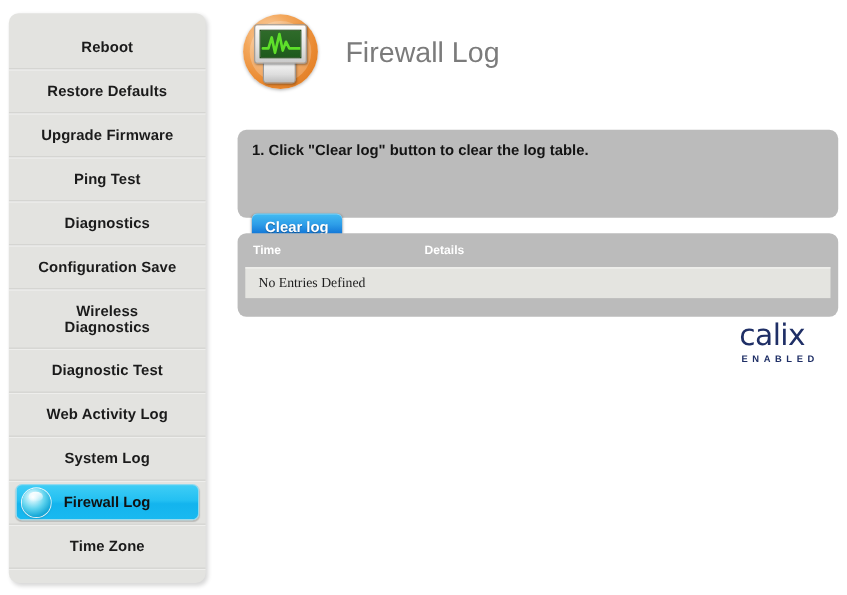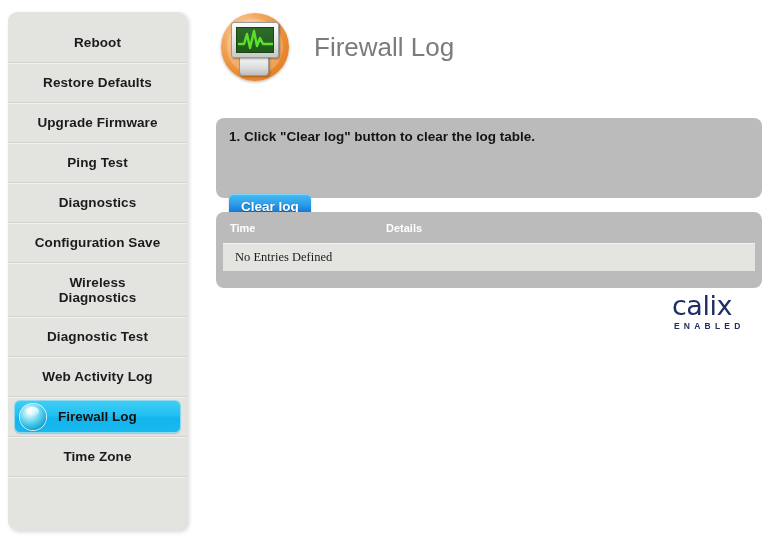--- a/index.html
+++ b/index.html
@@ -330,20 +330,23 @@
   </div>
 
   <div class="nav-item">
     <span class="nav-label">Diagnostic Test</span>
   </div>
 
   <div class="nav-item">
     <span class="nav-label">Web Activity Log</span>
   </div>
 
+  <div class="nav-item">
+    <span class="nav-label">System Log</span>
+  </div>
 
   <div class="nav-item active">
     <div class="active-pill">
       <div class="active-pill-inner">
         <span class="orb"></span>
         <span class="active-label">Firewall Log</span>
       </div>
     </div>
   </div>
 

